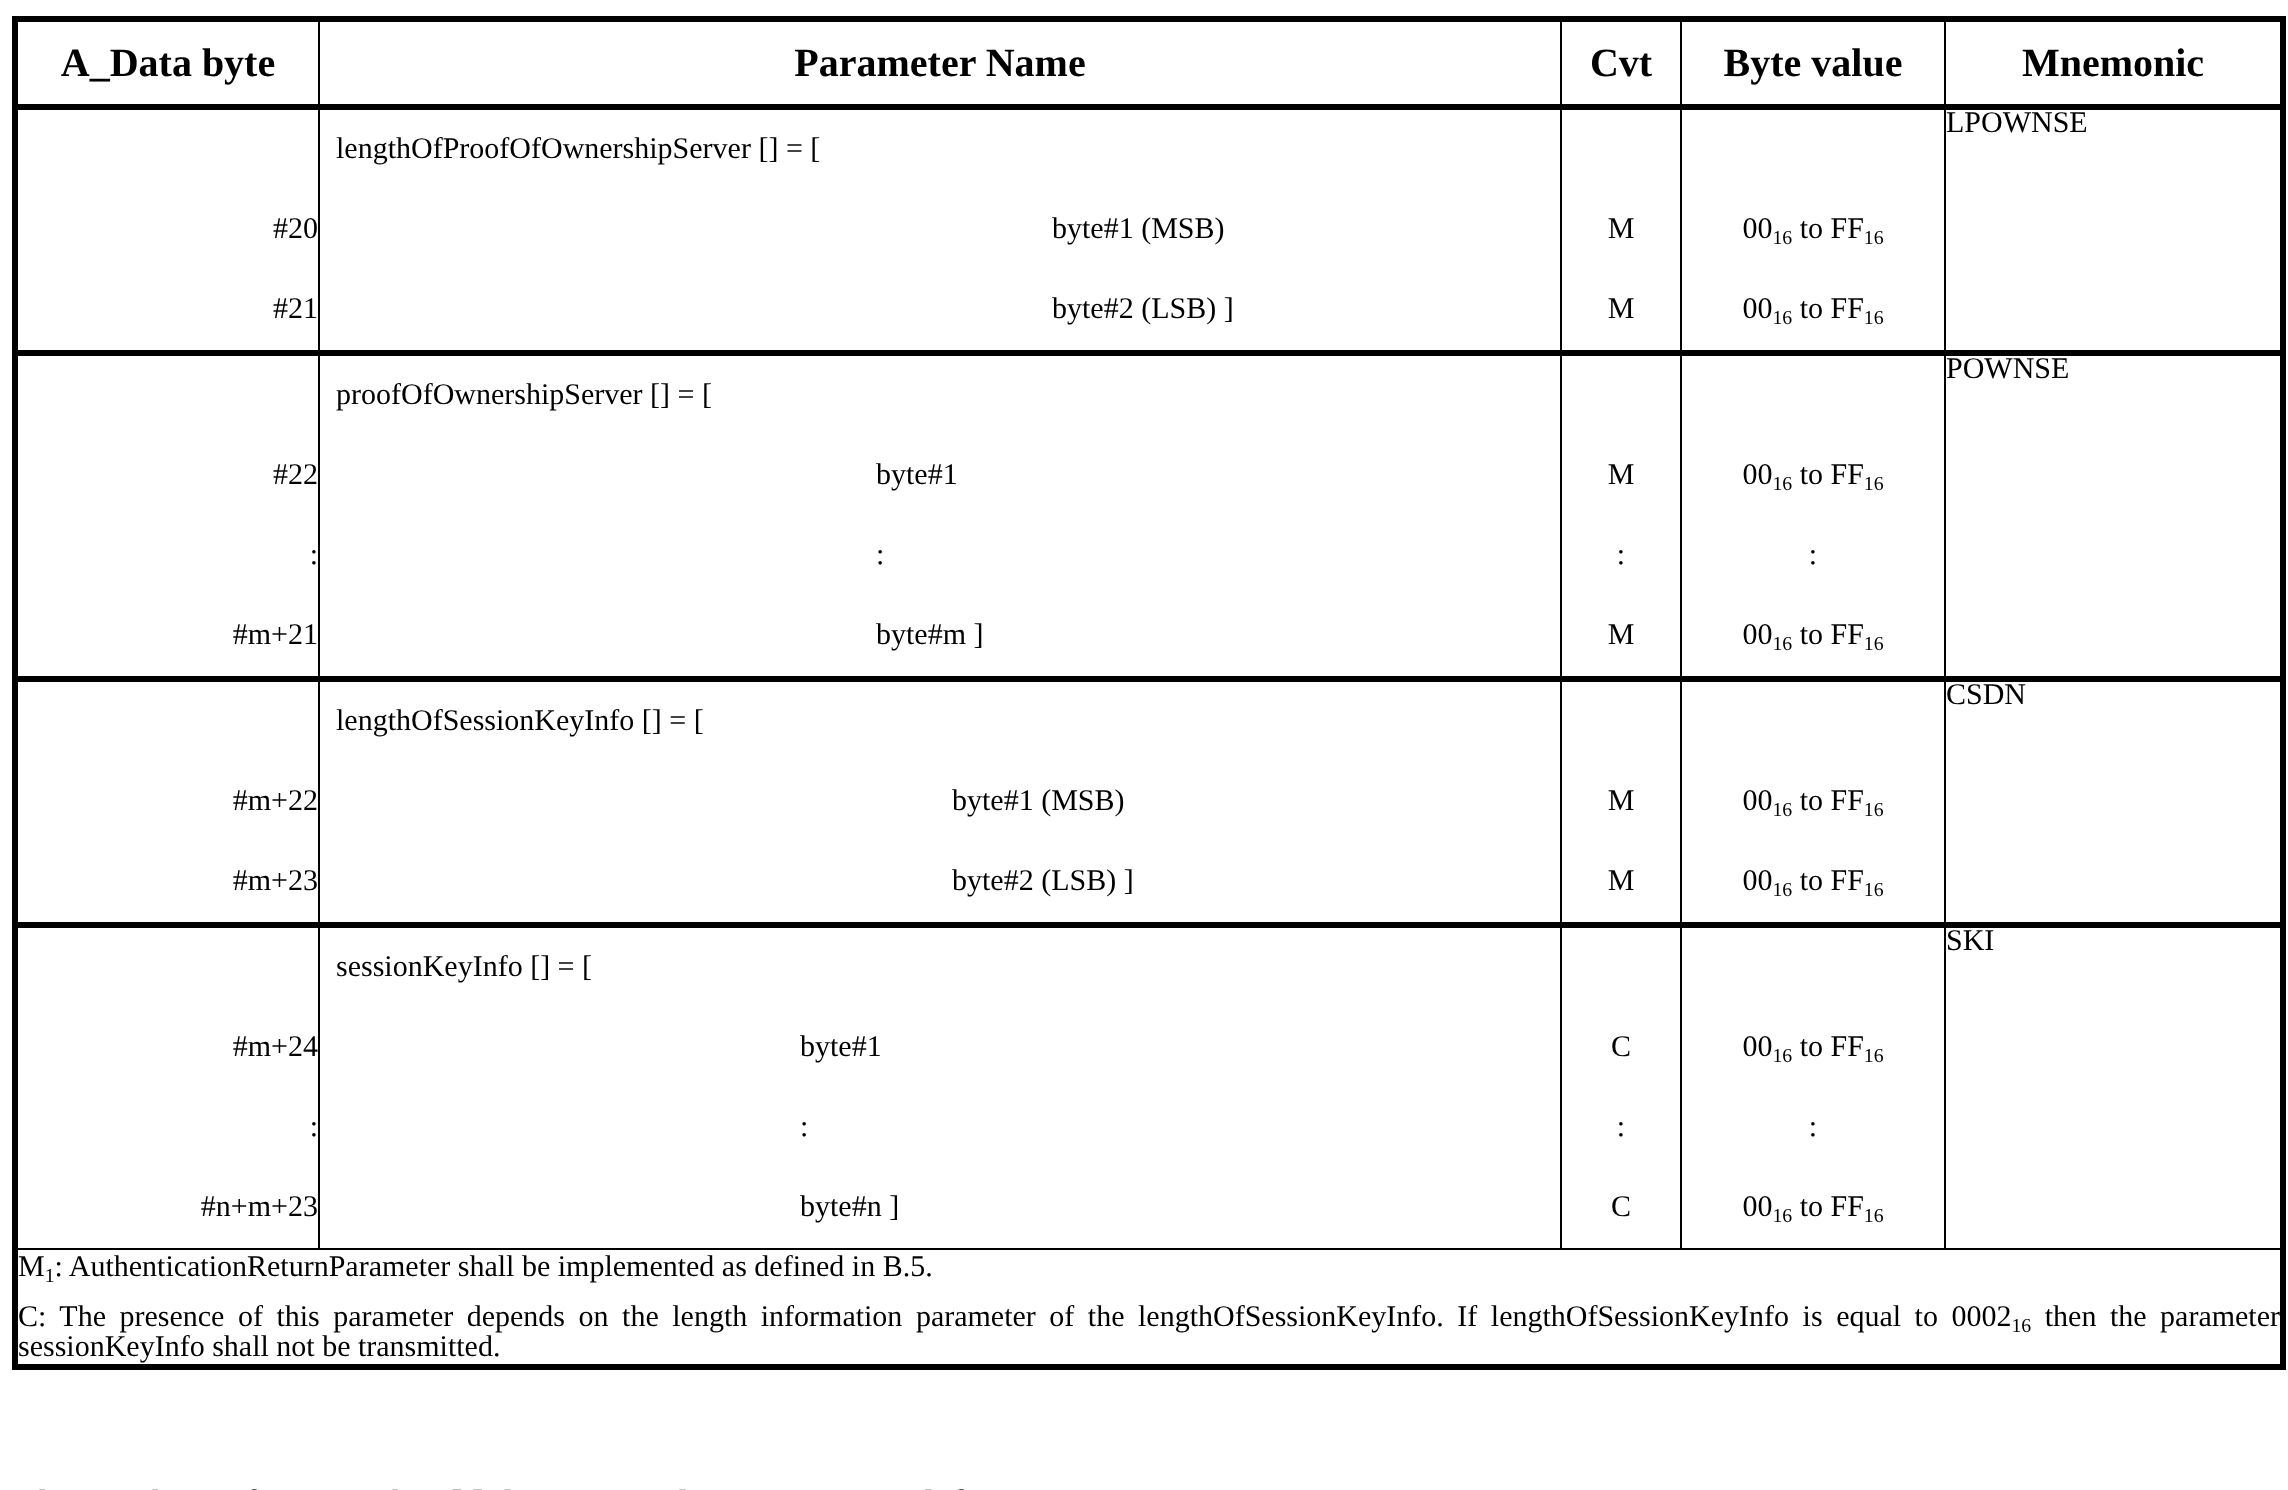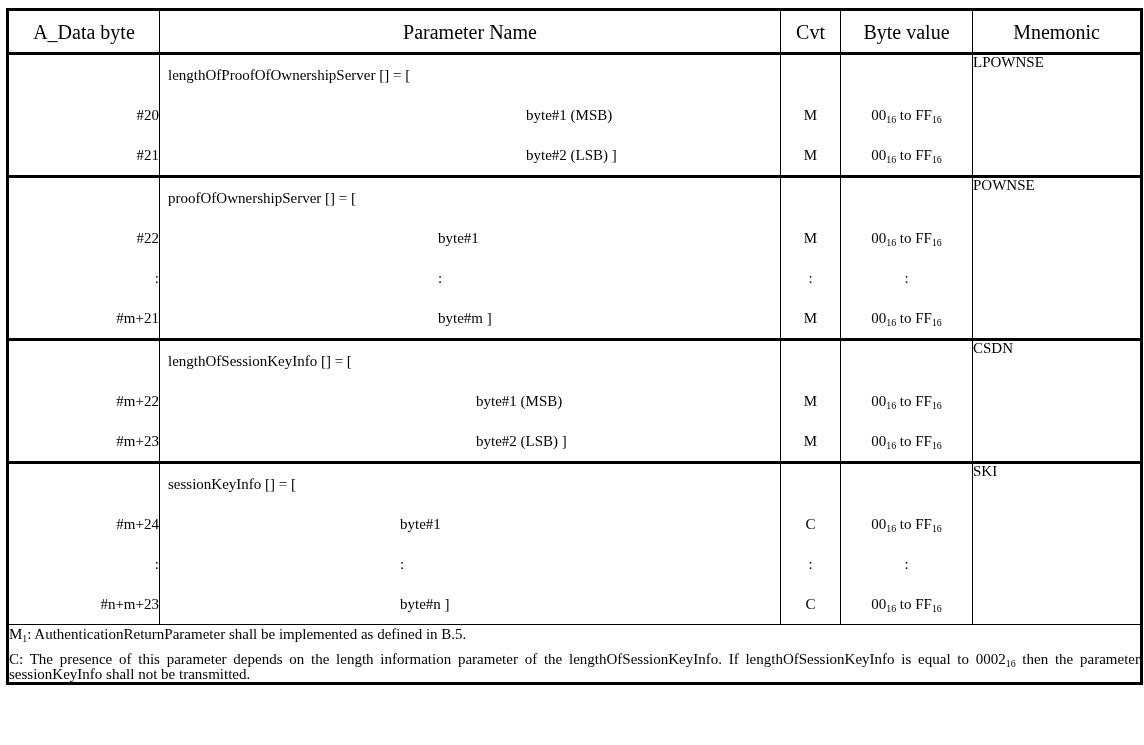--- a/index.html
+++ b/index.html
@@ -43,21 +43,21 @@
   col.c-addr   { width: 152px; }
   col.c-param  { width: 621px; }
   col.c-cvt    { width: 60px;  }
   col.c-byte   { width: 132px; }
   col.c-mnem   { width: 169px; }
 
   
   tr.head td {
     border-bottom: 3px solid #000;
     text-align: center;
-    font-weight: normal;
+    font-weight: bold;
     font-size: 20px;
     height: 41px;
     vertical-align: middle;
     padding: 0 2px;
   }
 
   
   tr.section > td {
     border-top: 3px solid #000;
   }

